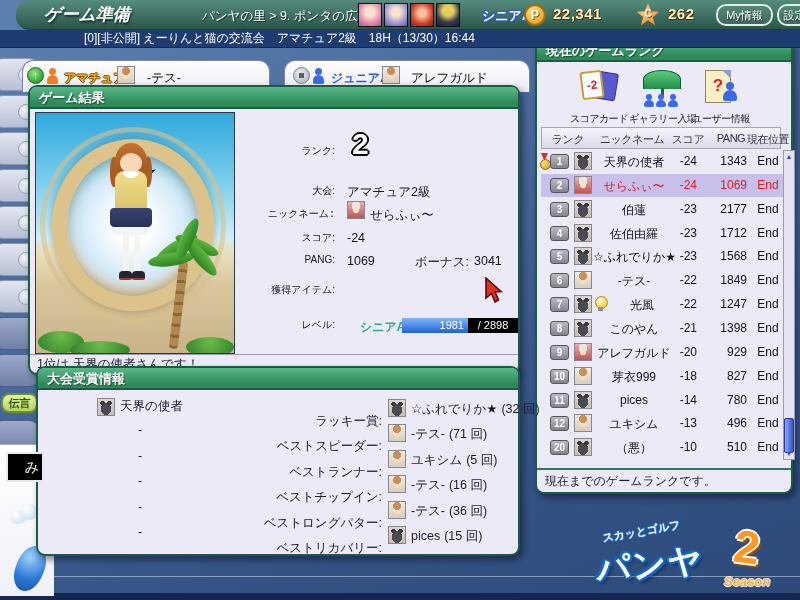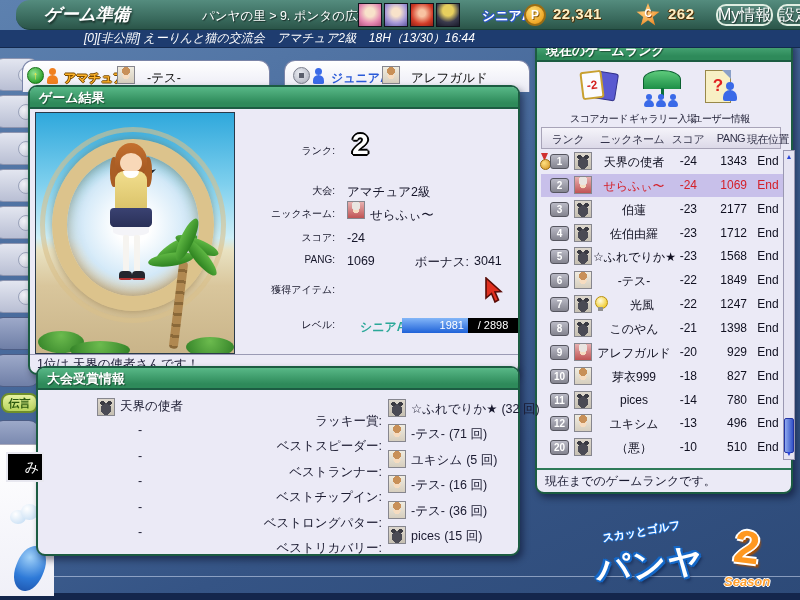--- a/index.html
+++ b/index.html
@@ -28,28 +28,28 @@
 .money{position:absolute;top:5px;font-size:15px;font-weight:bold;color:#ffefc2;letter-spacing:.5px;
  text-shadow:1px 1px 0 #4a2f08,-1px 0 #4a2f08,0 1px #4a2f08;white-space:nowrap;}
 .pang-amount{left:537px;}
 .c-star{position:absolute;left:620px;top:3px;width:24px;height:24px;
  background:radial-gradient(circle at 40% 35%,#ffd280,#ee8c2a 70%,#c2621a);
  clip-path:polygon(50% 0%,63% 34%,98% 36%,70% 58%,80% 94%,50% 72%,20% 94%,30% 58%,2% 36%,37% 34%);}
 .c-star b{position:absolute;left:0;top:5px;width:24px;text-align:center;color:#fff;font-size:10px;
  text-shadow:1px 1px 0 #8a4a10;}
 .cookie-amount{left:652px;}
 .tb-btn{position:absolute;top:4px;height:22px;border:2px solid #dfeee2;border-radius:10px;
- color:#fff;font-size:16px;line-height:18px;text-align:center;background:rgba(255,255,255,.06);
+ color:#fff;font-size:11px;line-height:18px;text-align:center;background:rgba(255,255,255,.06);
  text-shadow:1px 1px 1px rgba(0,0,0,.5);cursor:pointer;white-space:nowrap;}
 .btn-myinfo{left:700px;width:57px;}
 .btn-settings{left:761px;width:35px;}
 
 
 .roombar{position:absolute;left:0;top:30px;width:800px;height:18px;z-index:6;background:#1e3c6f;
- border-bottom:1px solid #13294e;color:#fff;font-size:12px;line-height:17px;padding-left:84px;white-space:nowrap;font-style:italic;}
+ border-bottom:1px solid #13294e;color:#fff;font-size:12px;line-height:17px;padding-left:84px;white-space:nowrap;}
 
 
 .ltab-col{position:absolute;left:0;top:0;width:60px;height:600px;z-index:1;}
 .ltab{position:absolute;left:-8px;width:48px;height:33px;border-radius:11px;
  background:linear-gradient(#e3e6f0,#b9bfd4);border:1px solid #8d95b0;}
 .ltab::after{content:"";position:absolute;right:5px;top:8px;width:14px;height:14px;border-radius:50%;
  background:radial-gradient(circle at 40% 35%,#f2f3f8,#c2c7d8);border:1px solid #9aa2ba;}
 .ltab.dark{background:linear-gradient(#9da9c9,#6f7fa7);border-color:#4d5d85;}
 .ltab.dark::after{display:none;}
 
@@ -354,21 +354,21 @@
       <div class="leg leg1"></div>
       <div class="leg leg2"></div>
       <div class="shoe sh1"></div>
       <div class="shoe sh2"></div>
     </div>
 
     <div class="fl" style="top:57px;">ランク:</div>
     <div class="rank-big">2</div>
     <div class="fl" style="top:97px;">大会:</div>
     <div class="fv" style="top:97px;">アマチュア2級</div>
-    <div class="fl" style="top:120px;">ニックネーム:</div>
+    <div class="fl" style="top:120px;font-family:Liberation Mono, monospace;">ニックネーム:</div>
     <span class="av girlred nick-av"></span>
     <div class="fv nick-name" style="top:120px;">せらふぃ〜</div>
     <div class="fl" style="top:144px;">スコア:</div>
     <div class="fv" style="top:144px;">-24</div>
     <div class="fl" style="top:167px;">PANG:</div>
     <div class="fv" style="top:167px;">1069</div>
     <div class="bl" style="top:167px;">ボーナス:</div>
     <div class="bv" style="top:167px;">3041</div>
     <div class="fl" style="top:196px;">獲得アイテム:</div>
     <div class="fl" style="top:231px;">レベル:</div>

